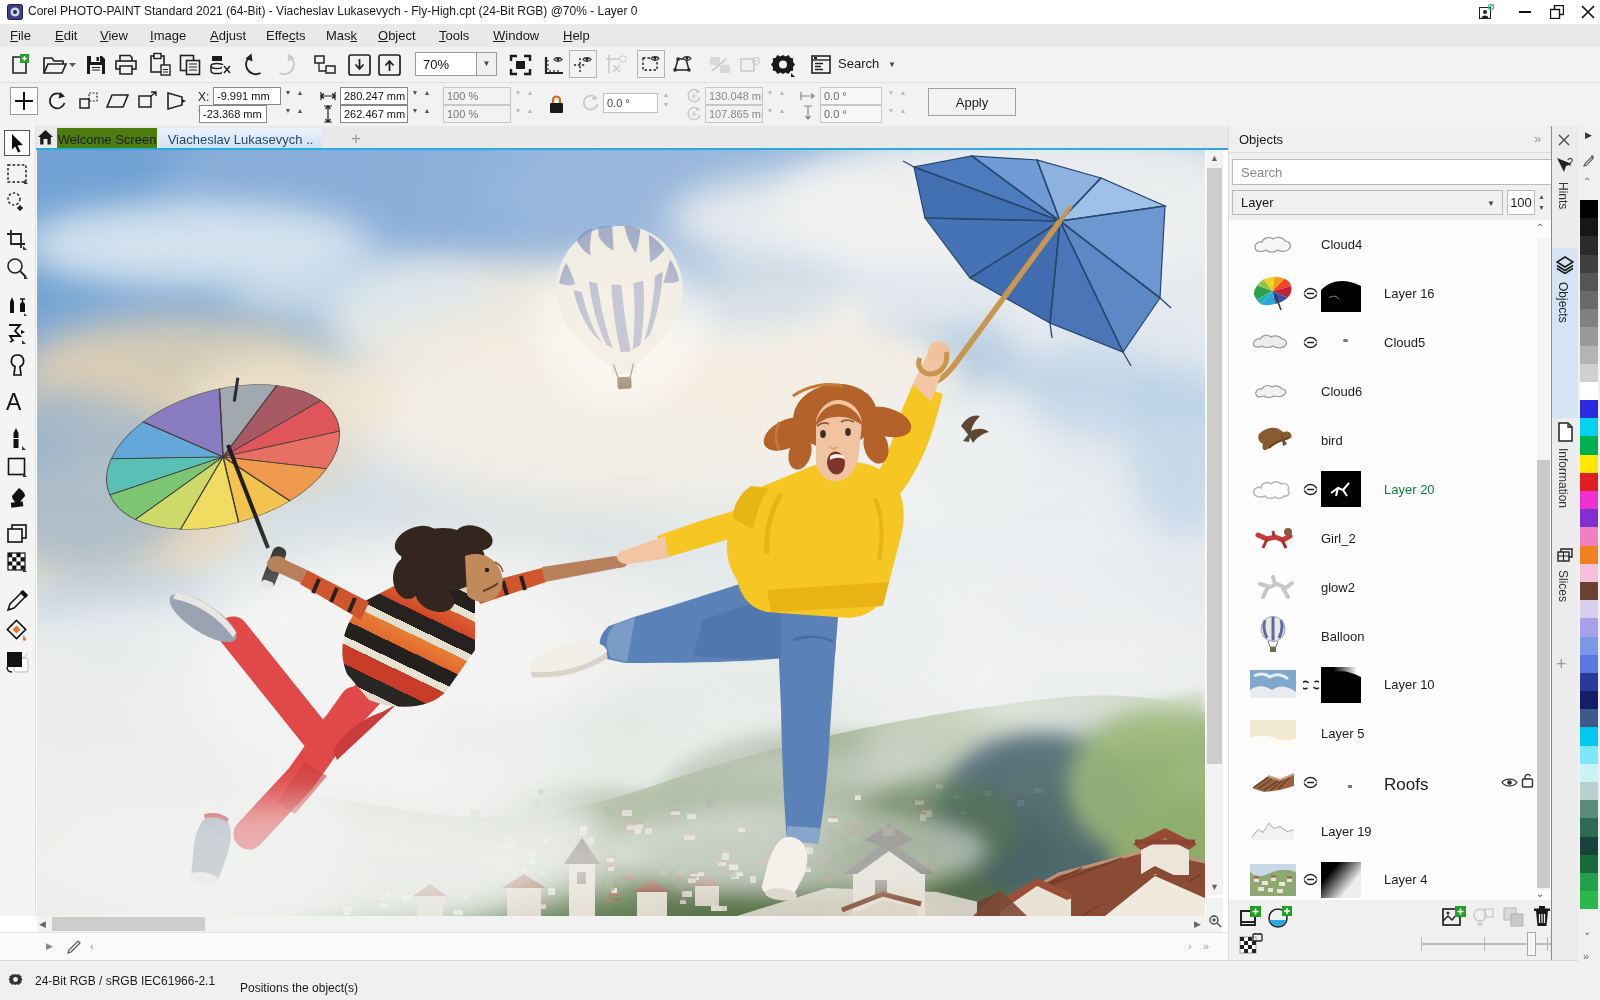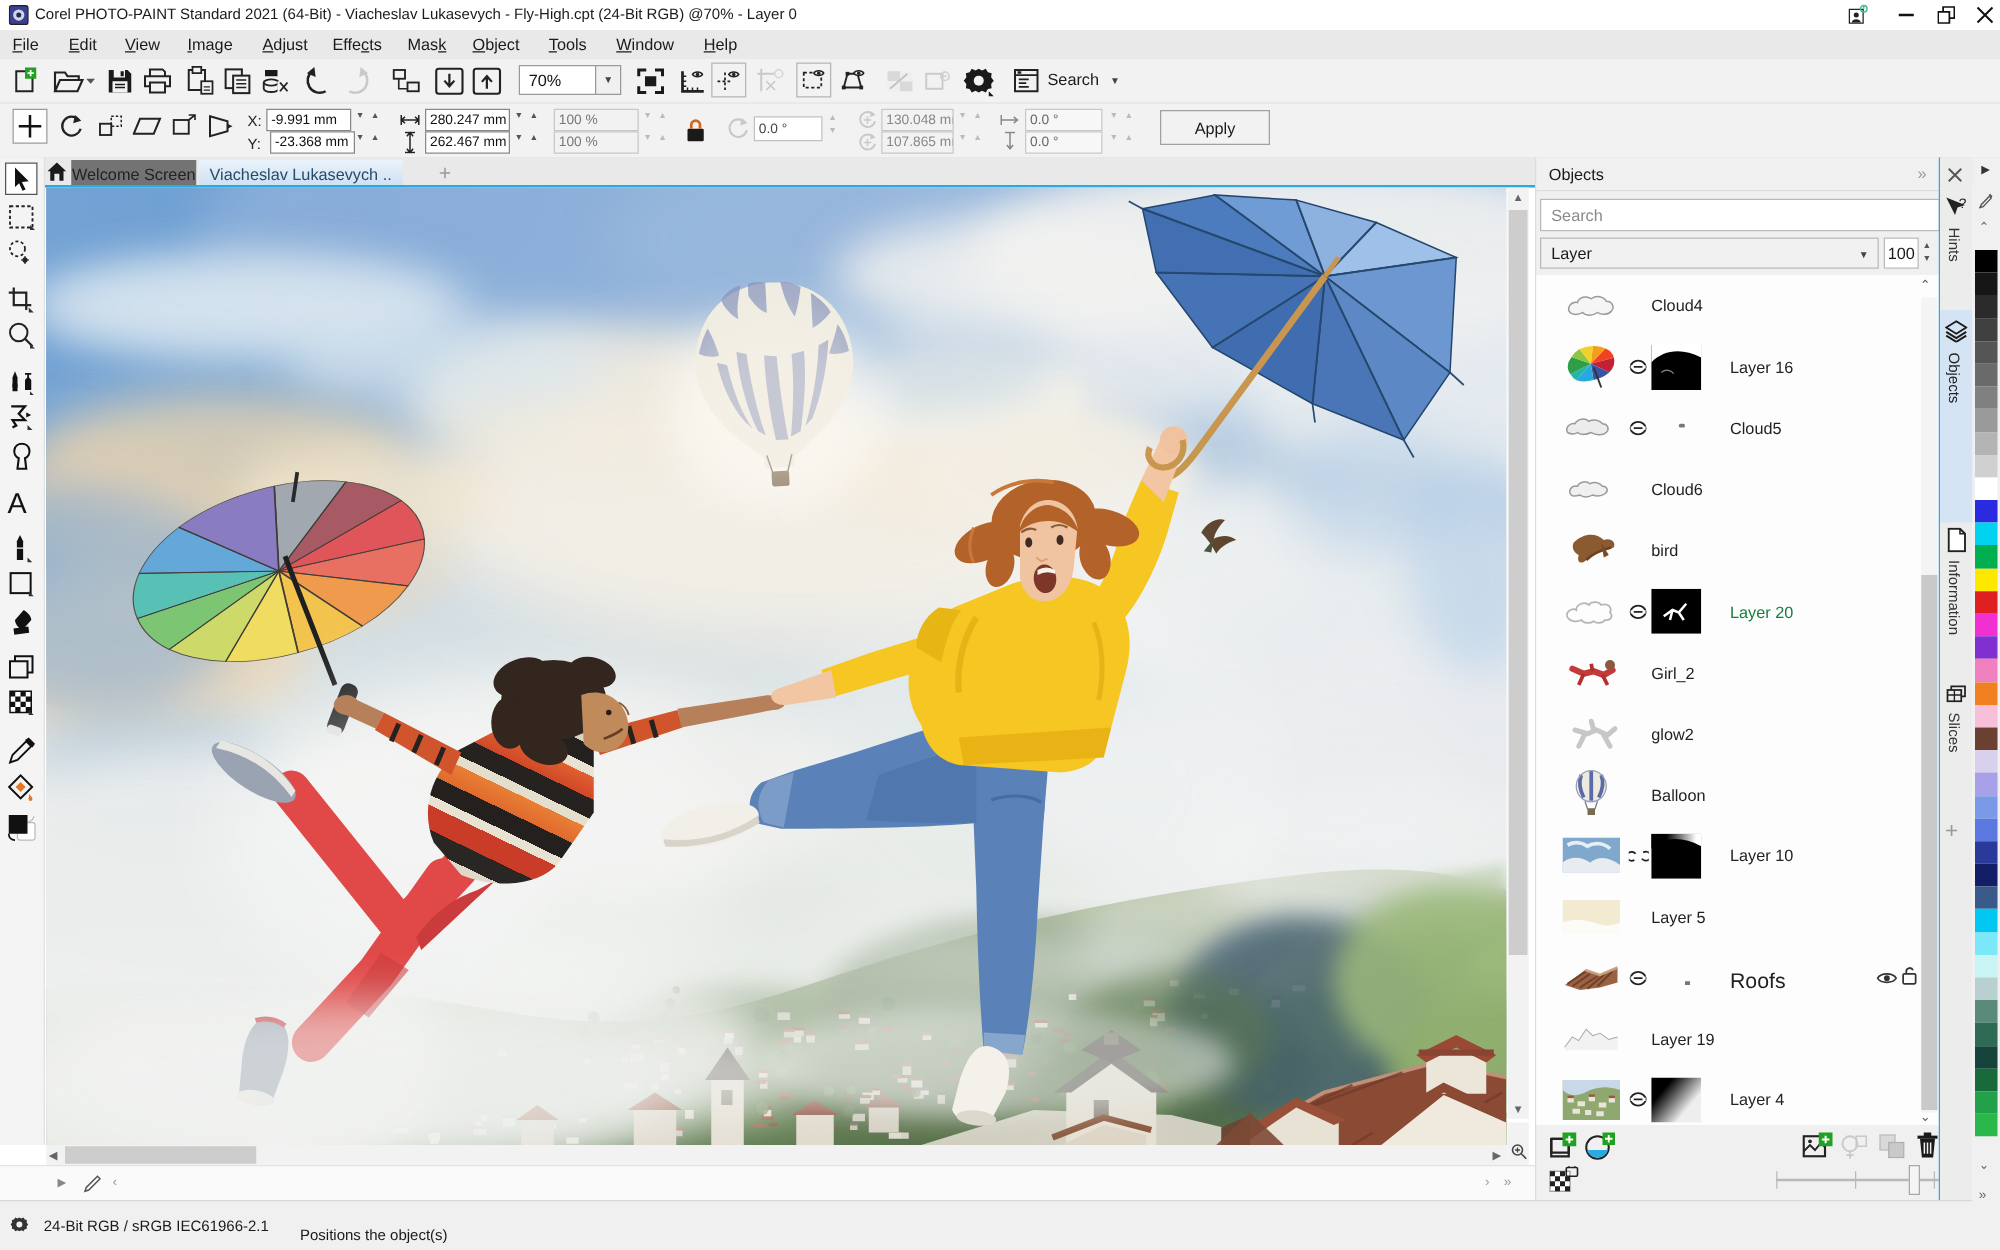--- a/index.html
+++ b/index.html
@@ -205,21 +205,21 @@
       </svg>
   <svg class="abs" style="left:164px;top:8px" width="24" height="20" viewBox="0 0 24 20">
         <path d="M4 2 L18 6 v8 L4 18 z" fill="none" stroke="#222" stroke-width="1.6"></path>
         <path d="M18 8 l4 2 -4 2" fill="#222"></path>
       </svg>
   <div class="abs" style="left:198px;top:7px;font-size:12px;color:#222">X:</div>
   <div class="field" style="left:213px;top:4px;width:68px;height:18px">-9.991 mm</div>
   <div class="spin" style="left:281px;top:6px">▼</div>
       <div class="spin" style="left:293px;top:6px">▲</div>
   <div class="abs" style="left:198px;top:25px;font-size:12px;color:#222">Y:</div>
-  <div class="field" style="left:216px;top:22px;width:68px;height:18px">-23.368 mm</div>
+  <div class="field" style="left:199px;top:22px;width:68px;height:18px">-23.368 mm</div>
   <div class="spin" style="left:281px;top:24px">▼</div>
       <div class="spin" style="left:293px;top:24px">▲</div>
   <svg class="abs" style="left:320px;top:8px" width="16" height="10" viewBox="0 0 16 10">
         <path d="M1 1 v8 M15 1 v8 M1 5 h14 M4 2.5 L1 5 l3 2.5 M12 2.5 L15 5 l-3 2.5" stroke="#222" stroke-width="1.2" fill="none"></path>
       </svg>
   <div class="field" style="left:340px;top:4px;width:68px;height:18px">280.247 mm</div>
   <div class="spin" style="left:408px;top:6px">▼</div>
       <div class="spin" style="left:420px;top:6px">▲</div>
   <svg class="abs" style="left:323px;top:22px" width="10" height="18" viewBox="0 0 10 18">
         <path d="M1 1 h8 M1 17 h8 M5 1 v16 M2.5 4 L5 1 l2.5 3 M2.5 14 L5 17 l2.5 -3" stroke="#222" stroke-width="1.2" fill="none"></path>
@@ -272,21 +272,21 @@
   <div class="gfield" style="left:820px;top:22px;width:62px;height:18px;color:#666;background:#f7f7f7">0.0 °</div>
   <div class="spin gspin" style="left:884px;top:24px">▼</div>
       <div class="spin gspin" style="left:896px;top:24px">▲</div>
   <div class="abs" style="left:928px;top:5px;width:88px;height:28px;background:#f2f2f2;border:1px solid #a0a0a0;box-sizing:border-box;font-size:13px;color:#1a1a1a;display:flex;align-items:center;justify-content:center">Apply</div>
 </div>
 
 <div class="abs" style="left:0;top:126px;width:1600px;height:24px;background:#e9e9e9">
   <svg class="abs" style="left:37px;top:3px" width="17" height="17" viewBox="0 0 17 17">
         <path d="M8.5 1 L16 8 L13.8 8 L13.8 15.5 L10.5 15.5 L10.5 10 L6.5 10 L6.5 15.5 L3.2 15.5 L3.2 8 L1 8 Z" fill="#1a1a1a"></path>
       </svg>
-  <div class="abs" style="left:57px;top:2px;width:100px;height:22px;background:#737373;font-size:13px;color:#222;display:flex;align-items:center;justify-content:center">Welcome Screen</div>
+  <div class="abs" style="left:57px;top:2px;width:100px;height:22px;background:#4d7c0f;font-size:13px;color:#222;display:flex;align-items:center;justify-content:center">Welcome Screen</div>
   <div class="abs" style="left:159px;top:2px;width:163px;height:22px;background:linear-gradient(#eaf3fb,#cce0f2);font-size:13px;color:#27496b;display:flex;align-items:center;justify-content:center">Viacheslav Lukasevych ..</div>
   <div class="abs" style="left:348px;top:5px;width:16px;height:16px;color:#9a9a9a;font-size:17px;line-height:15px;text-align:center">+</div>
   <div class="abs" style="left:0;top:22px;width:1228px;height:2px;background:#29abe2"></div>
 </div>
 
 <div class="abs" id="toolbox" style="left:0;top:126px;width:35px;height:790px;background:#f4f4f4;border-right:1px solid #e0e0e0">
   <div class="abs" style="left:4px;top:4px;width:26px;height:26px;background:#fff;border:1px solid #555;box-sizing:border-box"></div>
   <svg class="abs" style="left:9px;top:7px" width="17" height="20" viewBox="0 0 17 20">
         <path d="M3 1 L14 12 L8.5 12.5 L11.5 18.5 L9 19.5 L6.3 13.5 L3 16.5 Z" fill="#111"></path>
       </svg>

